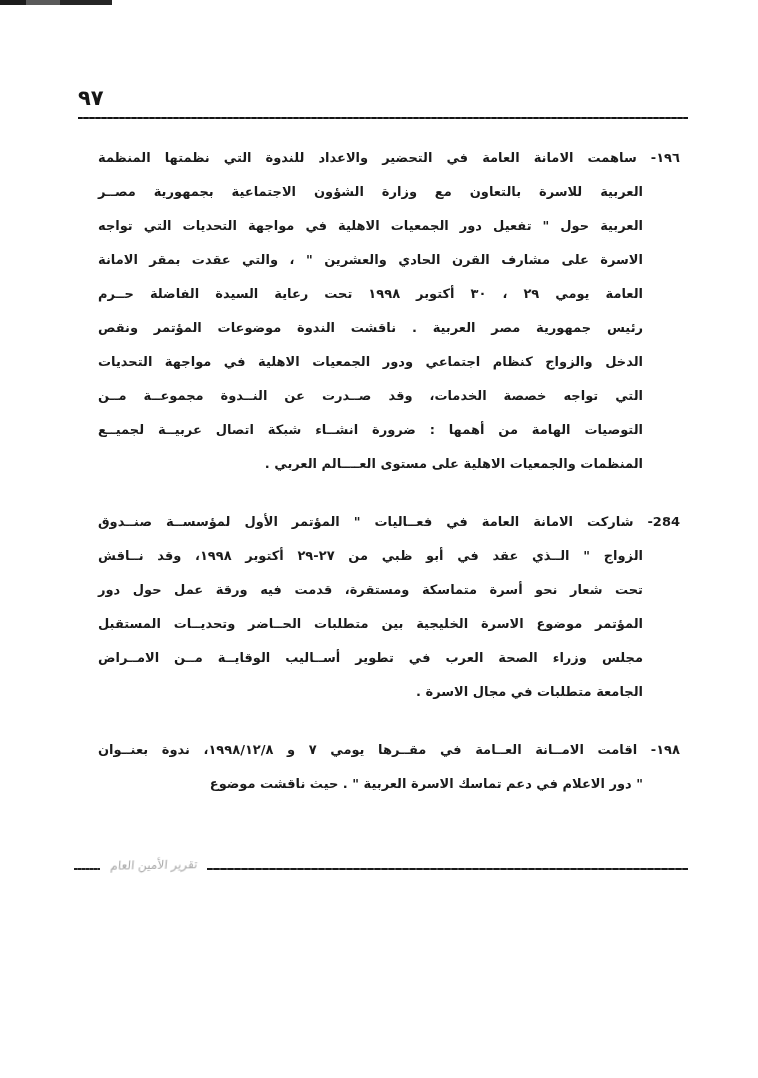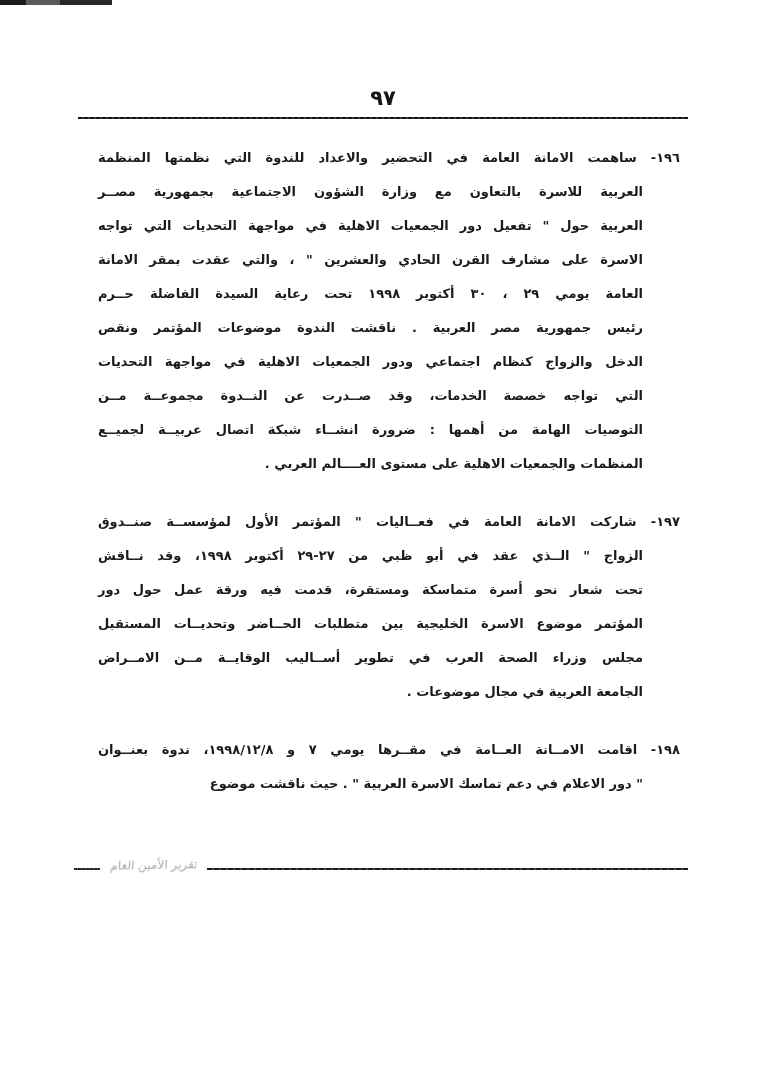--- a/index.html
+++ b/index.html
@@ -5,21 +5,21 @@
   html,body{margin:0;padding:0;}
   body{
     width:758px;height:1078px;background:#ffffff;position:relative;
     overflow:hidden;font-family:"DejaVu Sans",sans-serif;
   }
   .scan-bar{
     position:absolute;top:0;left:0;width:112px;height:5px;
     background:linear-gradient(90deg,#1c1c1c 0 26px,#5a5a5a 26px 60px,#262626 60px 112px);
   }
   .page-number{
-    position:absolute;top:86px;left:78px;width:610px;text-align:center;
+    position:absolute;top:86px;left:78px;width:610px;text-align:left;
     font-size:21px;font-weight:bold;color:#161616;letter-spacing:2px;
   }
   .top-rule{
     position:absolute;top:117px;left:78px;width:610px;height:2px;
     background:repeating-linear-gradient(90deg,#141414 0 4px,#3c3c3c 4px 6px);
   }
   .text-block{
     position:absolute;top:141px;right:115px;width:545px;
     direction:rtl;font-weight:bold;font-size:13px;color:#1b1b1b;
     -webkit-font-smoothing:antialiased;
@@ -64,26 +64,26 @@
         <div class="line">العربية حول " تفعيل دور الجمعيات الاهلية في مواجهة التحديات التي تواجه</div>
         <div class="line">الاسرة على مشارف القرن الحادي والعشرين " ،  والتي عقدت بمقر الامانة</div>
         <div class="line">العامة يومي ٢٩ ، ٣٠ أكتوبر ١٩٩٨ تحت رعاية السيدة الفاضلة حــرم</div>
         <div class="line">رئيس جمهورية مصر العربية . ناقشت الندوة موضوعات المؤتمر ونقص</div>
         <div class="line">الدخل والزواج كنظام اجتماعي ودور الجمعيات الاهلية في مواجهة التحديات</div>
         <div class="line">التي تواجه خصصة الخدمات، وقد صــدرت عن النــدوة مجموعــة مــن</div>
         <div class="line">التوصيات الهامة من أهمها : ضرورة انشــاء شبكة اتصال عربيــة لجميــع</div>
         <div class="line last">المنظمات والجمعيات الاهلية على مستوى العــــالم العربي .</div>
       </div>
       <div class="para">
-        <div class="line first">١٩٧- شاركت الامانة العامة في فعــاليات " المؤتمر الأول لمؤسســة صنــدوق</div>
+        <div class="line first">284- شاركت الامانة العامة في فعــاليات " المؤتمر الأول لمؤسســة صنــدوق</div>
         <div class="line">الزواج " الــذي عقد في أبو ظبي من ٢٧-٢٩ أكتوبر ١٩٩٨، وقد نــاقش</div>
         <div class="line">تحت شعار نحو أسرة متماسكة ومستقرة، قدمت  فيه ورقة عمل حول دور</div>
         <div class="line">المؤتمر موضوع الاسرة الخليجية بين متطلبات الحــاضر وتحديــات المستقبل</div>
         <div class="line">مجلس وزراء الصحة العرب في تطوير أســاليب الوقايــة مــن الامــراض</div>
-        <div class="line last">الجامعة العربية في مجال موضوعات .</div>
+        <div class="line last">الجامعة متطلبات في مجال الاسرة .</div>
       </div>
       <div class="para">
         <div class="line first">١٩٨- اقامت الامــانة العــامة في مقــرها يومي ٧ و ١٩٩٨/١٢/٨، ندوة بعنــوان</div>
         <div class="line last">" دور الاعلام في دعم تماسك الاسرة العربية " . حيث ناقشت موضوع</div>
       </div>
     </div>
 
   <div class="footer">
     <div class="footer-rule-short"></div>
     <div class="footer-note">تقرير الأمين العام</div>

